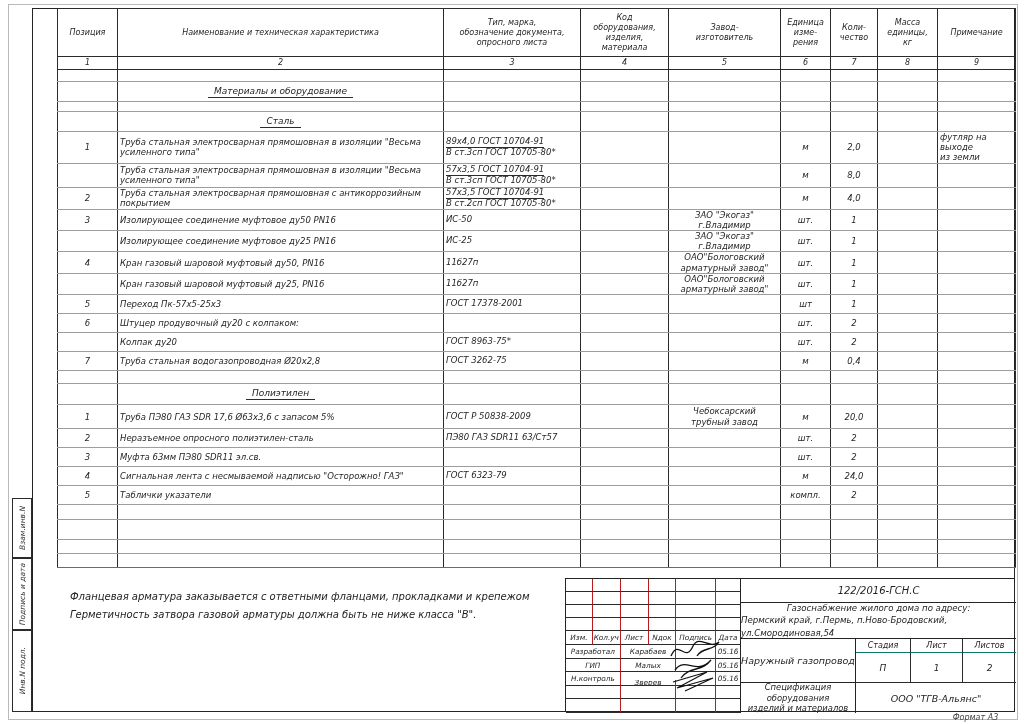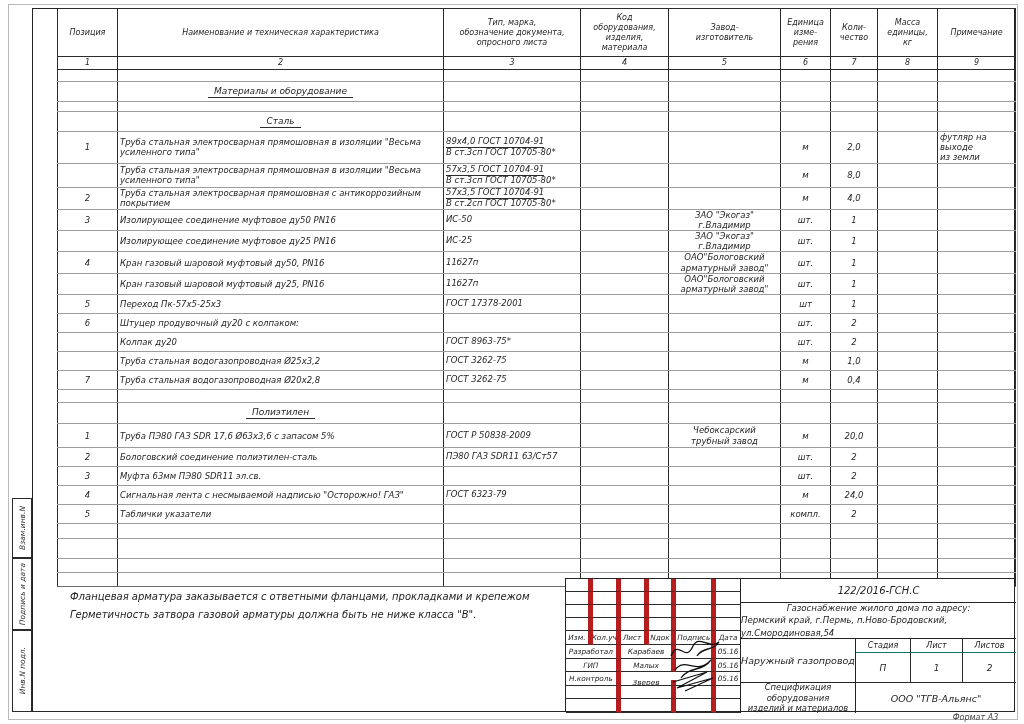--- a/index.html
+++ b/index.html
@@ -37,21 +37,21 @@
   .frac-top span { border-bottom:1px solid #2b2b2b; display:inline-block; padding-bottom:0px; }
 
   
   .note { position:absolute; left:70px; top:588px; width:480px; font-size:10px; line-height:1.8; color:#222; }
 
   
   .tb { position:absolute; left:565px; top:578px; width:450px; height:134px; border:1.5px solid #242424; background:#fff; }
   .tb .abs { position:absolute; display:flex; align-items:center; justify-content:center; }
   #revtable { position:absolute; left:0; top:0; width:175px; height:134px; border-right:1px solid #242424; }
   .rev-row { display:flex; width:100%; }
-  .rev-cell { border-right:5px solid #b91c1c; border-bottom:1px solid #2b2b2b; display:flex; align-items:center; justify-content:center;
+  .rev-cell { border-right:1px solid #b91c1c; border-bottom:1px solid #2b2b2b; display:flex; align-items:center; justify-content:center;
     font-size:7.3px; overflow:hidden; white-space:nowrap; }
   .rev-cell:last-child { border-right:none; }
   .tb-docnum { left:175px; top:0; width:275px; height:24px; border-bottom:1px solid #242424; font-size:10px; }
   .tb-object { left:175px; top:24px; width:275px; height:36px; border-bottom:1px solid #242424;
     flex-direction:column; font-size:8.6px; line-height:1.45; }
   .tb-title { left:175px; top:60px; width:115px; height:44px; border-right:1px solid #242424; border-bottom:1px solid #242424;
     font-size:9.5px; text-align:center; }
   .tb-spec { left:175px; top:104px; width:115px; height:30px; border-right:1px solid #242424;
     flex-direction:column; font-size:8.4px; line-height:1.3; text-align:center; }
   .tb-stagehead { left:290px; top:60px; width:160px; height:14px; display:flex; }
@@ -328,33 +328,20 @@
             <div>ГОСТ 8963-75*</div>
           </td>
           <td></td>
           <td class="manuf-cell"></td>
           <td class="c">шт.</td>
           <td class="c">2</td>
           <td class="c"></td>
           <td class="note-cell"></td>
         </tr>
         <tr style="height: 19px;">
-          <td class="c"></td>
-          <td class="name-cell">Труба стальная водогазопроводная Ø25х3,2</td>
-          <td class="type-cell">
-            <div>ГОСТ 3262-75</div>
-          </td>
-          <td></td>
-          <td class="manuf-cell"></td>
-          <td class="c">м</td>
-          <td class="c">1,0</td>
-          <td class="c"></td>
-          <td class="note-cell"></td>
-        </tr>
-        <tr style="height: 19px;">
           <td class="c">7</td>
           <td class="name-cell">Труба стальная водогазопроводная Ø20х2,8</td>
           <td class="type-cell">
             <div>ГОСТ 3262-75</div>
           </td>
           <td></td>
           <td class="manuf-cell"></td>
           <td class="c">м</td>
           <td class="c">0,4</td>
           <td class="c"></td>
@@ -393,21 +380,21 @@
             <div>Чебоксарский</div>
             <div>трубный завод</div>
           </td>
           <td class="c">м</td>
           <td class="c">20,0</td>
           <td class="c"></td>
           <td class="note-cell"></td>
         </tr>
         <tr style="height: 19px;">
           <td class="c">2</td>
-          <td class="name-cell">Бологовский соединение полиэтилен-сталь</td>
+          <td class="name-cell">Неразъемное опросного полиэтилен-сталь</td>
           <td class="type-cell">
             <div>ПЭ80 ГАЗ SDR11 63/Ст57</div>
           </td>
           <td></td>
           <td class="manuf-cell"></td>
           <td class="c">шт.</td>
           <td class="c">2</td>
           <td class="c"></td>
           <td class="note-cell"></td>
         </tr>

